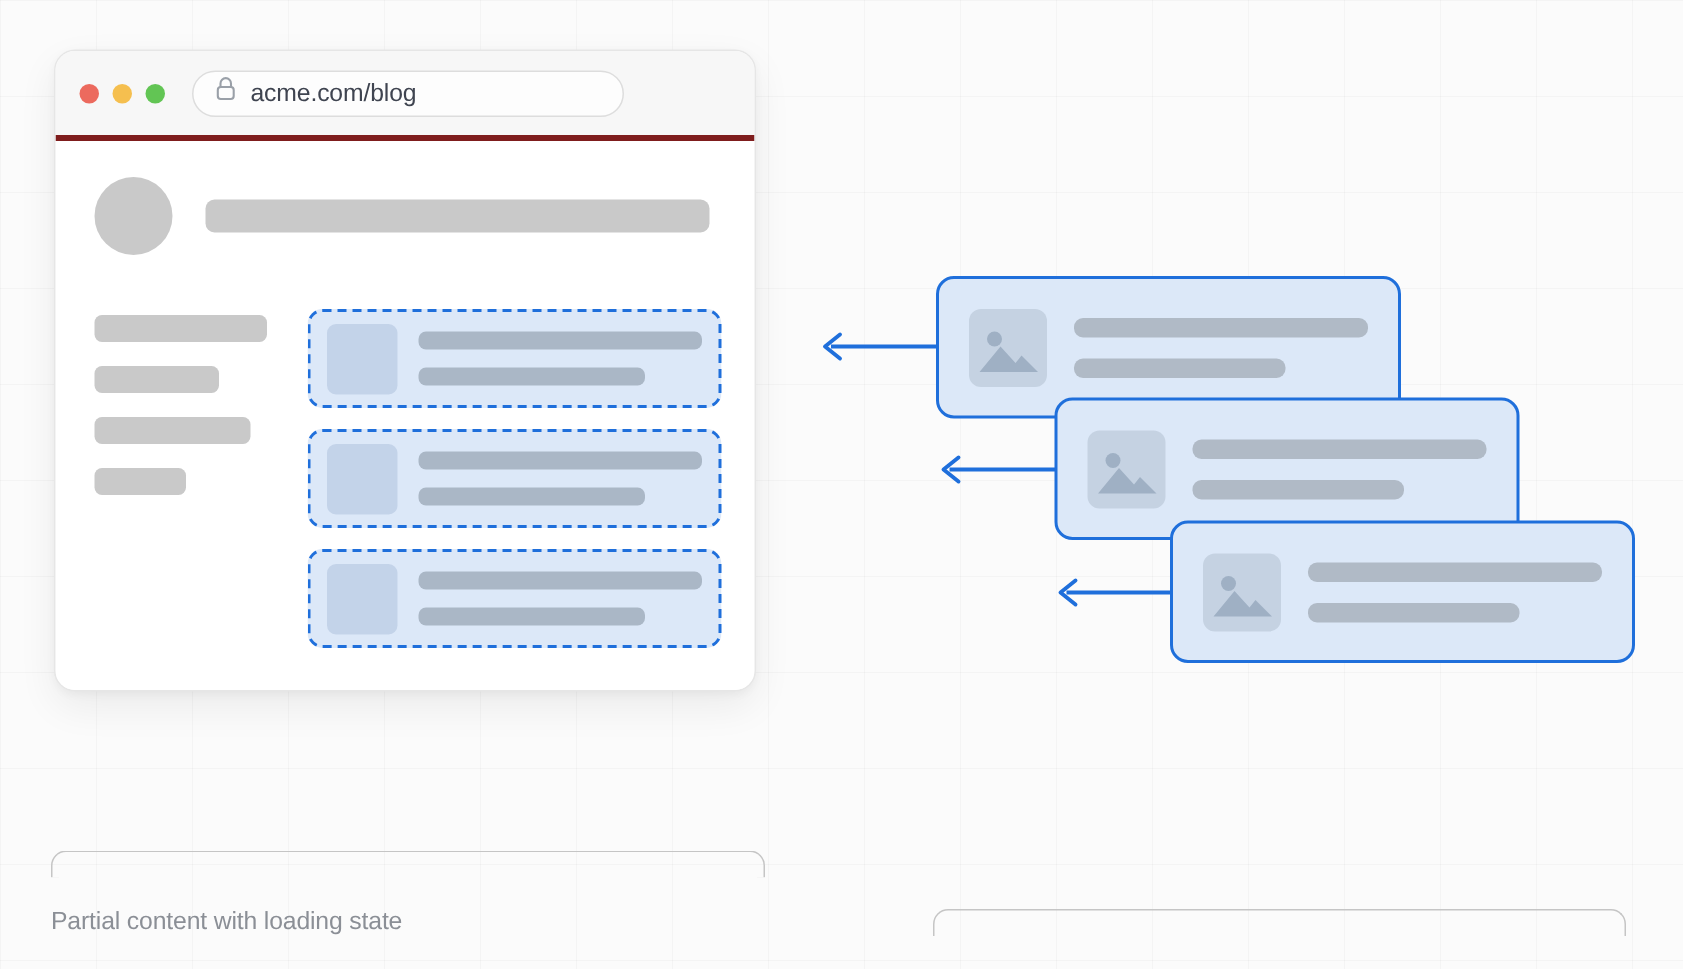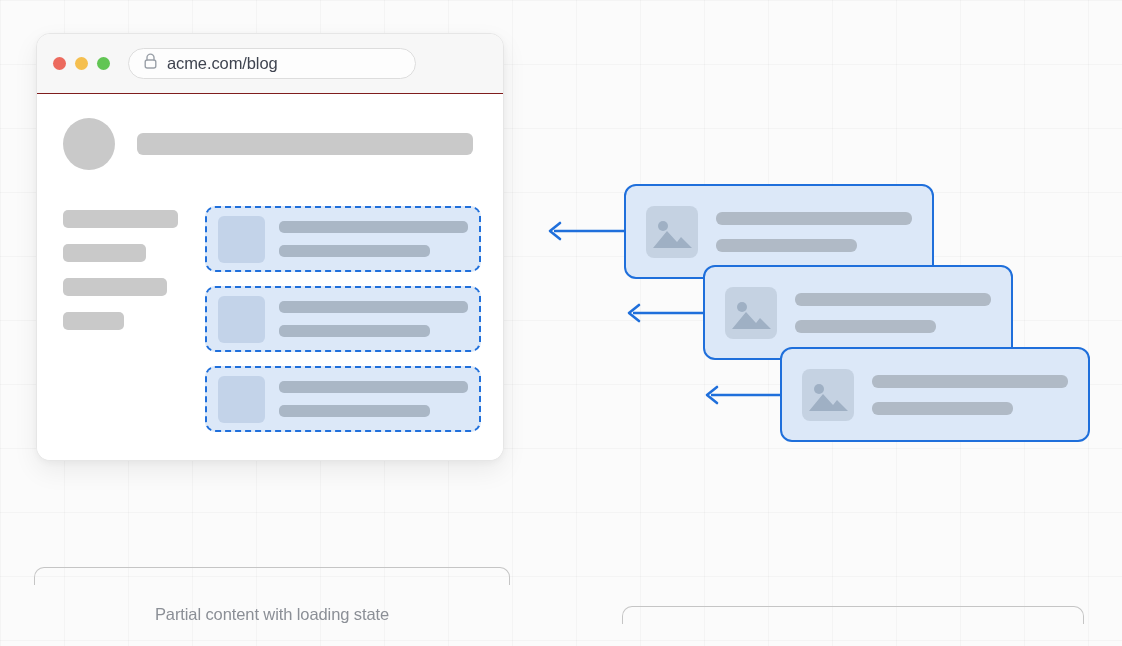--- a/index.html
+++ b/index.html
@@ -27,21 +27,21 @@
     background: #fcfcfc;
     border: 1px solid #e6e6e6;
     border-radius: 14px;
     box-shadow: 0 10px 26px rgba(0,0,0,0.065), 0 2px 6px rgba(0,0,0,0.04);
     overflow: hidden;
   }
 
   .browser-chrome {
     height: 60px;
     background: #f7f7f7;
-    border-bottom: 1px solid #7f1d1d;
+    border-bottom: 4px solid #7f1d1d;
     display: flex;
     align-items: center;
     padding: 0 16px;
   }
 
   .traffic-lights { display: flex; gap: 9px; margin-right: 18px; }
   .tl { width: 13px; height: 13px; border-radius: 50%; }
   .tl-red    { background: #ec6a5e; }
   .tl-yellow { background: #f5bf4f; }
   .tl-green  { background: #62c554; }
@@ -150,21 +150,20 @@
   .caption-group.right { left: 622px; width: 462px; }
 
   .bracket {
     height: 18px;
     border: 1.5px solid #c5c5c5;
     border-bottom: none;
     border-radius: 10px 10px 0 0;
   }
   .caption-text {
     margin-top: 20px;
-    text-align: center;
     font-size: 16.5px;
     color: #8b8f96;
     letter-spacing: -0.1px;
   }
 </style>
 </head>
 <body>
 
 <div class="browser-window">
 

